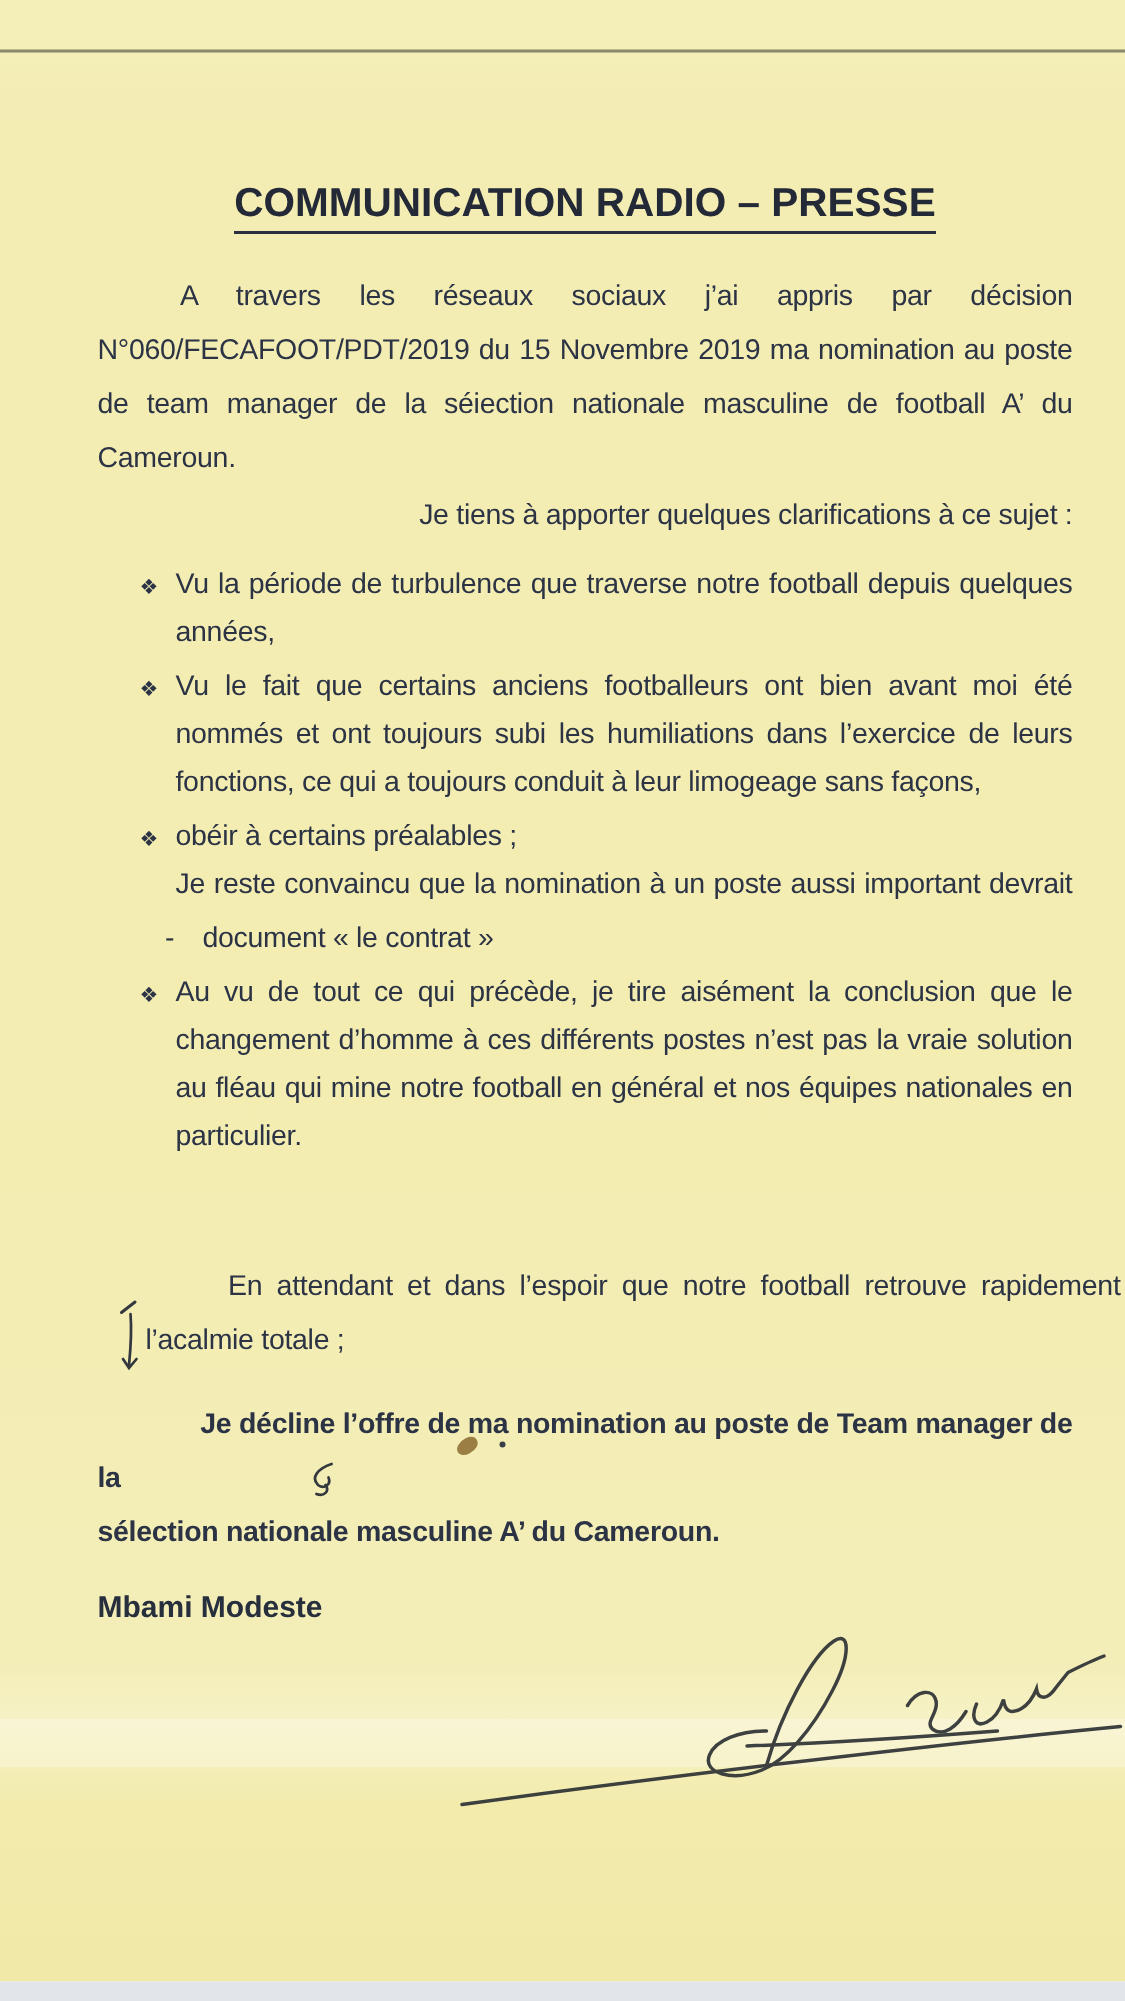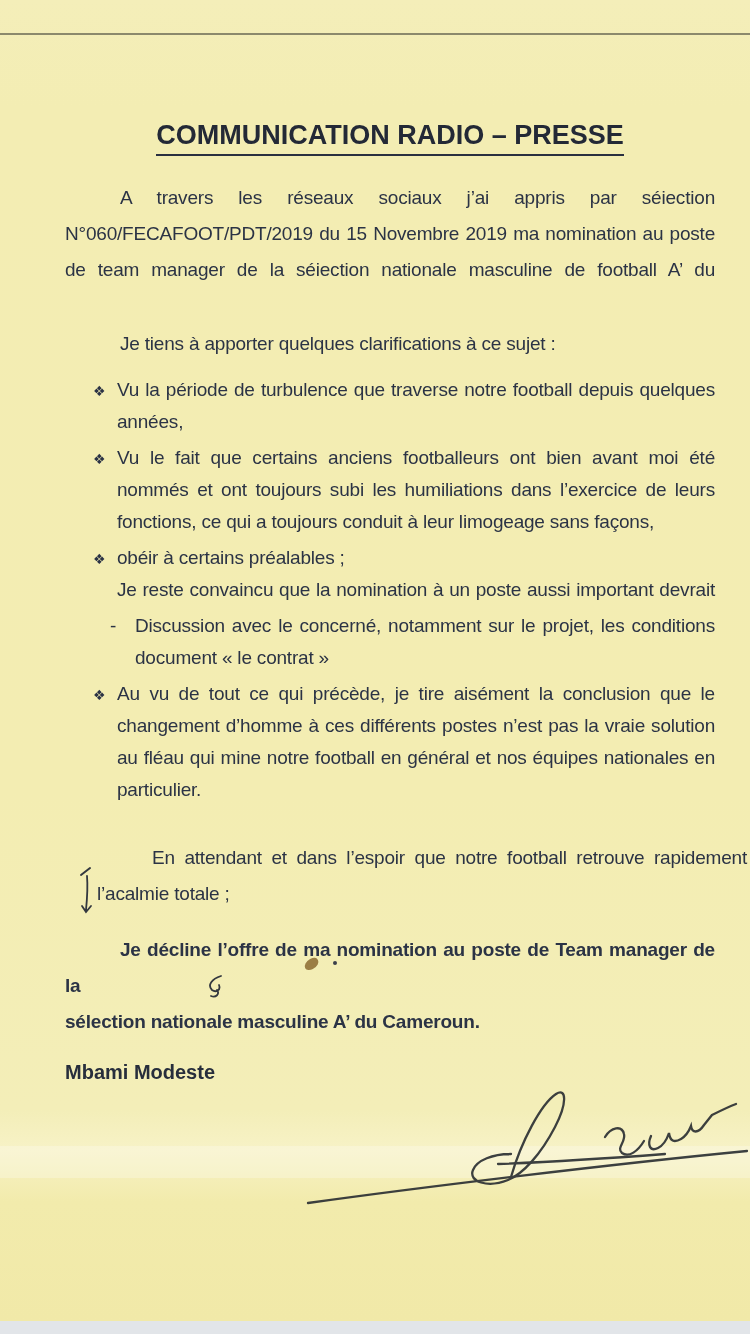--- a/index.html
+++ b/index.html
@@ -27,21 +27,21 @@
     background:#e2e5e9;
   }
   
   .blk{
     position:absolute;left:65px;width:650px;
     font-size:19px;line-height:36px;letter-spacing:-0.2px;
     color:#2b3345;
   }
   .ln{text-align:left;}
   .j{text-align:justify;text-align-last:justify;}
-  .ind{text-indent:55px;}
+  .ind{text-indent:55px;text-align:right;}
   .title-blk{
     position:absolute;left:65px;top:120px;width:650px;text-align:center;
   }
   .title-inner{
     display:inline-block;font-size:27px;font-weight:bold;color:#232936;
     letter-spacing:0;border-bottom:2.5px solid #2a3040;padding-bottom:4px;
     line-height:30px;
   }
   #para-intro{top:180px;}
   #line-clarification{top:326px;}
@@ -80,23 +80,24 @@
 <div class="viewport">
   <div class="paper">
     <div class="scan-line"></div>
     <div class="light-band"></div>
 
     <div class="title-blk">
       <span class="title-inner">COMMUNICATION RADIO – PRESSE</span>
     </div>
 
     <div class="blk" id="para-intro">
-      <div class="ln j ind">A travers les réseaux sociaux j’ai appris par séiection</div>
+      <div class="ln j ind">A travers les réseaux sociaux j’ai appris par décision</div>
       <div class="ln j">N°060/FECAFOOT/PDT/2019 du 15 Novembre 2019 ma nomination au poste</div>
       <div class="ln j">de team manager de la séiection nationale masculine de football A’ du</div>
+      <div class="ln">Cameroun.</div>
     </div>
 
     <div class="blk" id="line-clarification">
       <div class="ln ind">Je tiens à apporter quelques clarifications à ce sujet :</div>
     </div>
 
     <div class="blk" id="bullet-list">
 
       <div class="item">
         <span class="bul">❖</span>
@@ -112,21 +113,20 @@
       </div>
 
       <div class="item">
         <span class="bul">❖</span>
         <div class="ln">obéir à certains préalables ;</div>
         <div class="ln j">Je reste convaincu que la nomination à un poste aussi important devrait</div>
       </div>
 
       <div class="subitem">
         <span class="dash">-</span>
-        <div class="ln j">Discussion avec le concerné, notamment sur le projet, les conditions</div>
         <div class="ln">document « le contrat »</div>
       </div>
 
       <div class="item">
         <span class="bul">❖</span>
         <div class="ln j">Au vu de tout ce qui précède, je tire aisément la conclusion que le</div>
         <div class="ln j">changement d’homme à ces différents postes n’est pas la vraie solution</div>
         <div class="ln j">au fléau qui mine notre football en général et nos équipes nationales en</div>
         <div class="ln">particulier.</div>
       </div>

